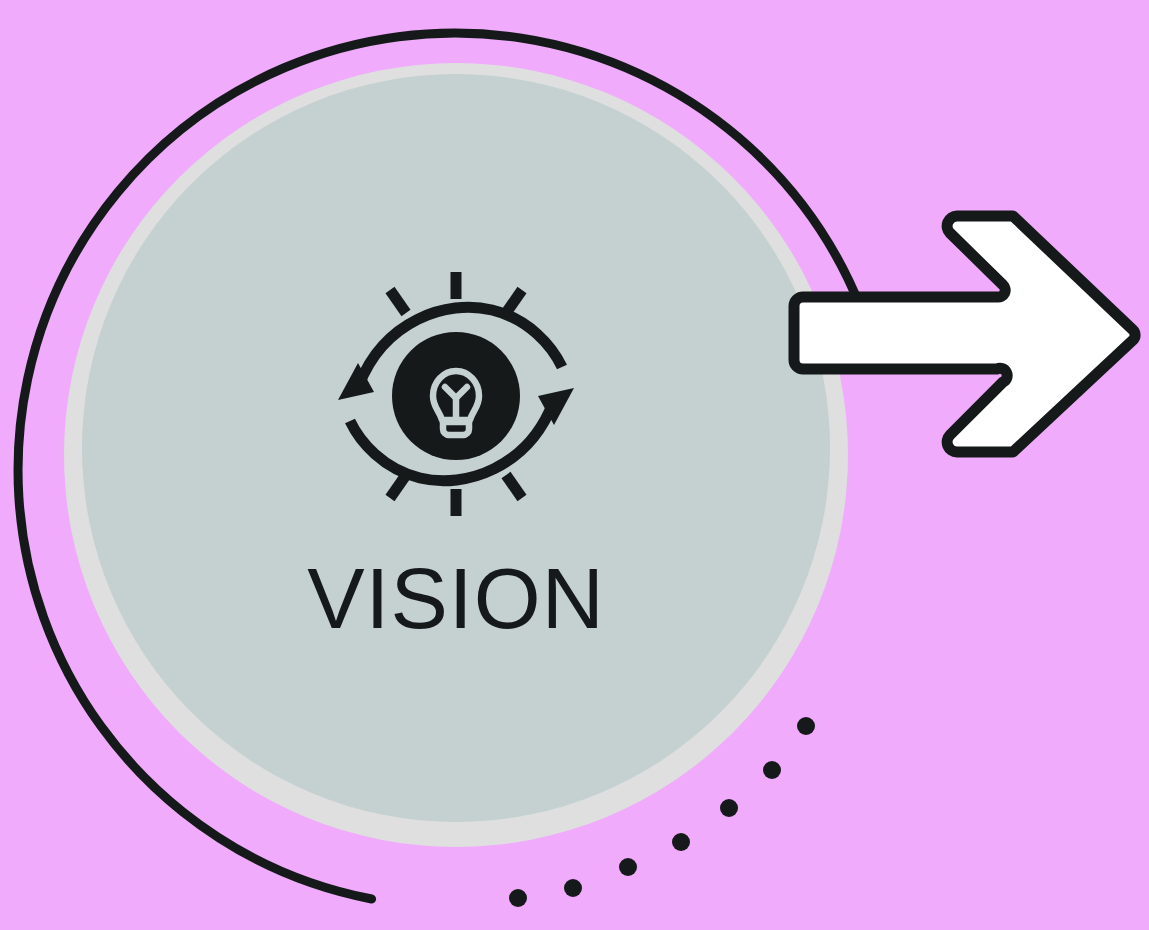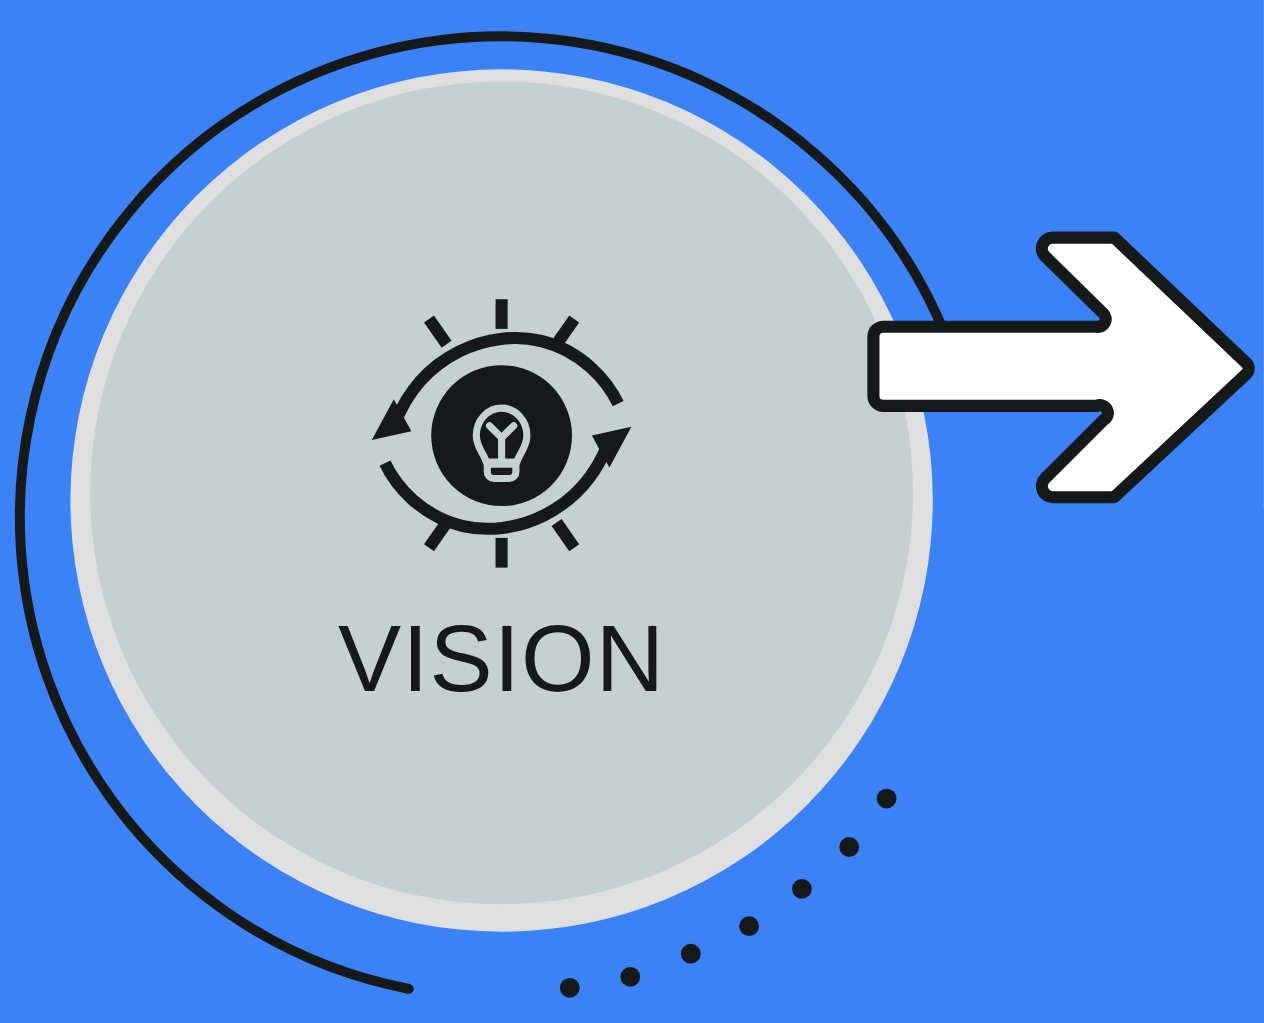--- a/index.html
+++ b/index.html
@@ -30,21 +30,21 @@
   }
   .label-text {
     font-family: "Liberation Sans", sans-serif;
     font-weight: 400;
     letter-spacing: 1px;
   }
 </style>
 </head>
 <body>
 
-<div id="stage" style="background: #3b82f6; text-decoration: underline;">
+<div id="stage" style="background: #f0abfc; text-decoration: underline;">
 
   <svg id="scene" viewBox="0 0 1149 930" xmlns="http://www.w3.org/2000/svg">
 
     <circle id="shadowRing" cx="456" cy="455" r="392" fill="#dfdfdf"></circle>
 
     <circle id="innerDisc" cx="456" cy="448" r="374" fill="#c5d0d0"></circle>
 
     <path id="outerArc" fill="none" stroke="#16191a" stroke-width="9" stroke-linecap="round" d="M 860.2 306.3 A 437 437 0 1 0 371.6 899.0"></path>
 
     <g id="dottedTail">

